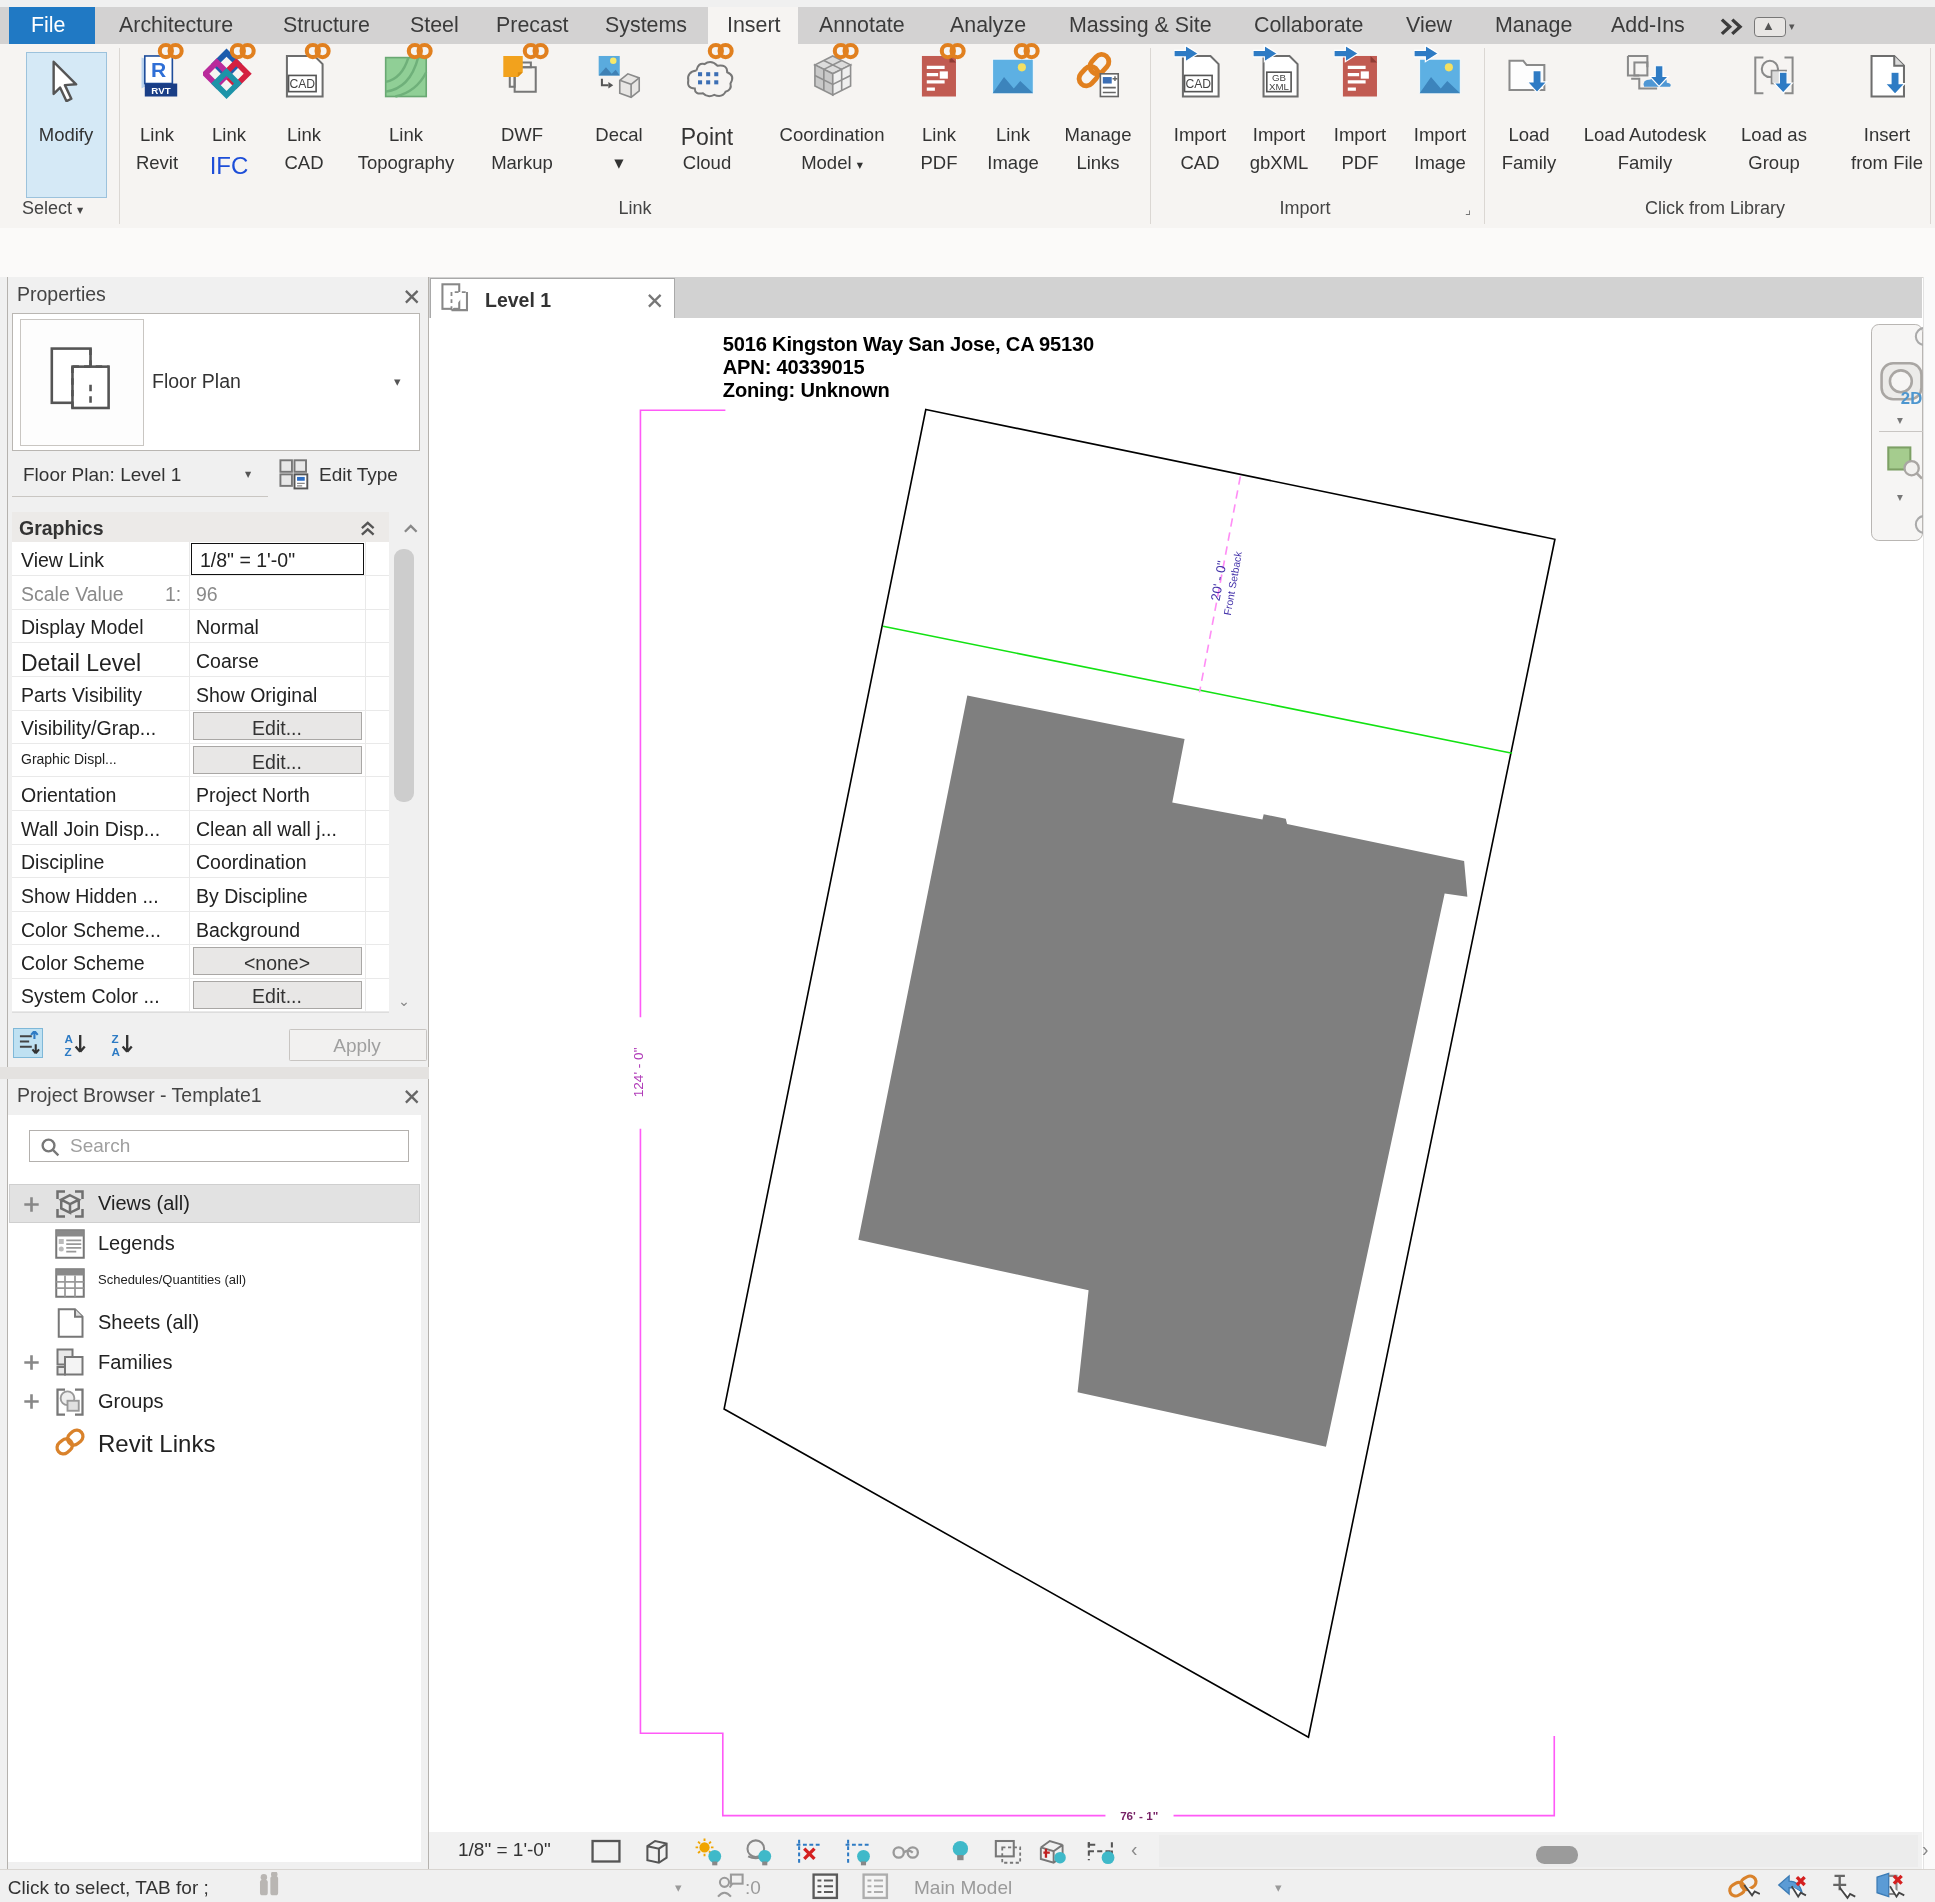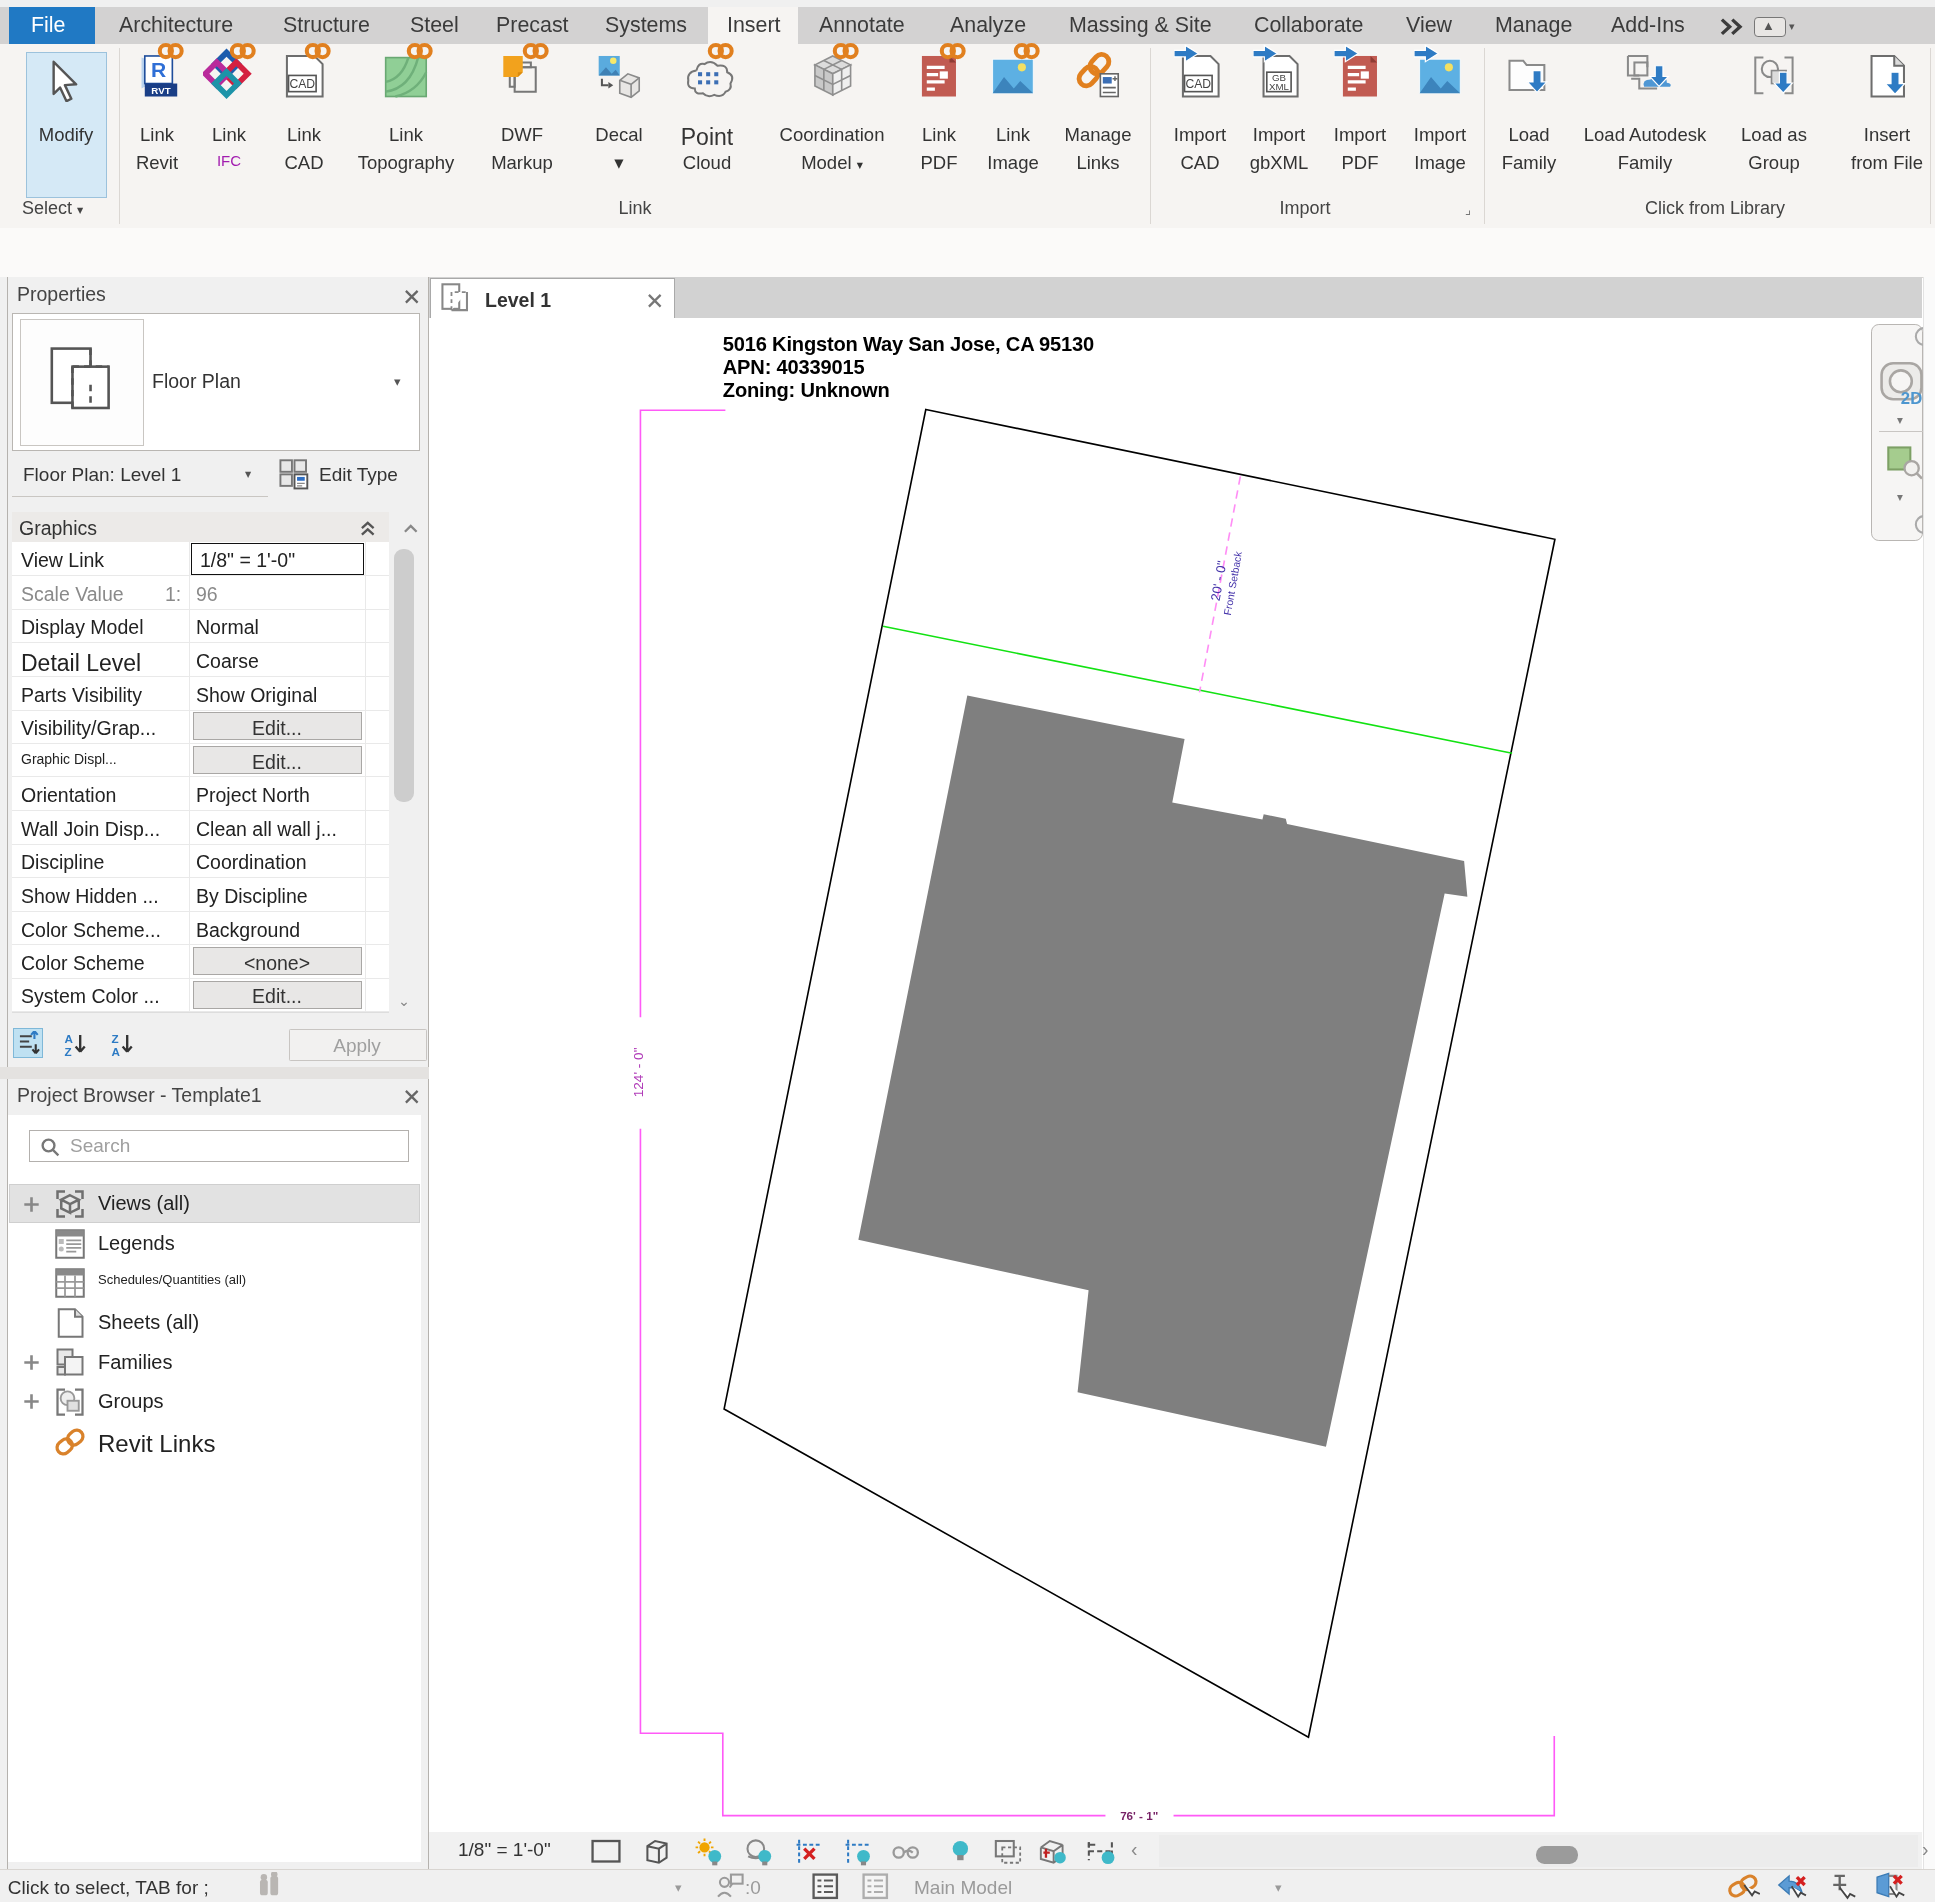--- a/index.html
+++ b/index.html
@@ -61,21 +61,21 @@
 <rect x="26" y="14" width="20" height="20" transform="rotate(45 36 24)" stroke="#d42040"></rect>
 <rect x="2" y="14" width="20" height="20" transform="rotate(45 12 24)" stroke="#b92a9b"></rect>
 <rect x="14" y="26" width="20" height="20" transform="rotate(45 24 36)" stroke="#1d93a8"></rect>
     </g>
     <g transform="translate(30,-4)">
       <circle cx="8" cy="0" r="7.5" fill="none" stroke="#e1801f" stroke-width="5"></circle>
       <circle cx="20" cy="0" r="7.5" fill="none" stroke="#e1801f" stroke-width="5"></circle>
     </g>
   </svg>
 <div class="tx" style="left:229px;top:124px;transform:translateX(-50%);font-size:18.5px;color:#333">Link</div>
-<div class="tx" style="left:229px;top:152px;transform:translateX(-50%);font-size:15px;color:#a21caf">IFC</div>
+<div class="tx" style="left:229px;top:152px;transform:translateX(-50%);font-size:24px;color:#1d4ed8">IFC</div>
 <svg class="a" style="left:278px;top:43px" width="60" height="60" viewBox="-5 -14 74 74">
     <g>
       <path d="M6 2 L40 2 L50 12 L50 52 L6 52 Z" fill="#fff" stroke="#6d6d6d" stroke-width="2.5"></path>
 <rect x="8" y="26" width="34" height="20" fill="#fff" stroke="#555" stroke-width="2"></rect>
 <text x="25" y="42" font-size="15" fill="#444" text-anchor="middle" font-family="Liberation Sans">CAD</text>
     </g>
     <g transform="translate(30,-4)">
       <circle cx="8" cy="0" r="7.5" fill="none" stroke="#e1801f" stroke-width="5"></circle>
       <circle cx="20" cy="0" r="7.5" fill="none" stroke="#e1801f" stroke-width="5"></circle>
     </g>
@@ -324,21 +324,21 @@
 <rect x="1" y="1" width="9" height="9" fill="#e8e8e8" stroke="#777" stroke-width="1.5"></rect>
 <rect x="12" y="1" width="9" height="9" fill="#e8e8e8" stroke="#777" stroke-width="1.5"></rect>
 <rect x="1" y="12" width="9" height="9" fill="#e8e8e8" stroke="#777" stroke-width="1.5"></rect>
 <rect x="12" y="12" width="10" height="11" fill="#fff" stroke="#555" stroke-width="1.5"></rect>
 <rect x="14" y="14" width="6" height="3" fill="#2e6fc4"></rect>
     <path d="M14 19 h6 M14 21 h4" stroke="#888" stroke-width="1"></path>
 </svg>
 <div class="tx" style="left:319px;top:464px;font-size:19px;color:#333">Edit Type</div>
 <div class="a" style="left:12.3px;top:496px;width:256px;height:1.3px;background:#c9c6c2"></div>
 <div class="a" style="left:12.3px;top:512px;width:377px;height:30.5px;background:#eceae8"></div>
-<div class="tx" style="left:19px;top:517px;font-size:19.5px;font-weight:normal;color:#333">Graphics</div>
+<div class="tx" style="left:19px;top:517px;font-size:19.5px;font-weight:bold;color:#333">Graphics</div>
 <svg class="a" style="left:358px;top:519px" width="19.5" height="19.5" viewBox="0 0 15 15">
     <path d="M3 7 l4.5 -4 4.5 4 M3 12 l4.5 -4 4.5 4" fill="none" stroke="#555" stroke-width="1.8"></path>
   </svg>
 <svg class="a" style="left:401px;top:520px" width="19.5" height="17" viewBox="0 0 15 13">
     <path d="M3 9 l4.5 -4.5 4.5 4.5" fill="none" stroke="#888" stroke-width="1.8"></path>
   </svg>
 <div class="a" style="left:12.3px;top:542px;width:377px;height:470px;background:#fff;border-bottom:0.6px solid #ddd"></div>
 <div class="a" style="left:12.3px;top:542px;width:377px;height:34px;border-bottom:0.6px solid #e9e9e9;box-sizing:border-box"></div>
 <div class="tx" style="left:21px;top:549px;font-size:19.5px;color:#222">View Link</div>
 <div class="a" style="left:191px;top:543px;width:173px;height:32px;background:#fff;border:1.9px solid #111;box-sizing:border-box"></div>

